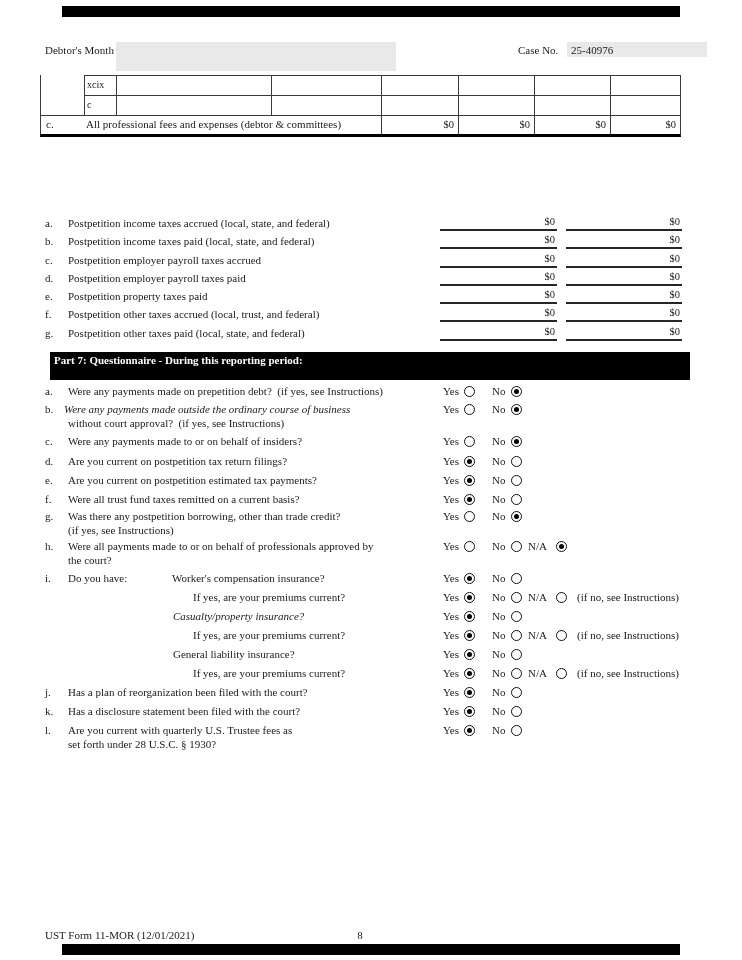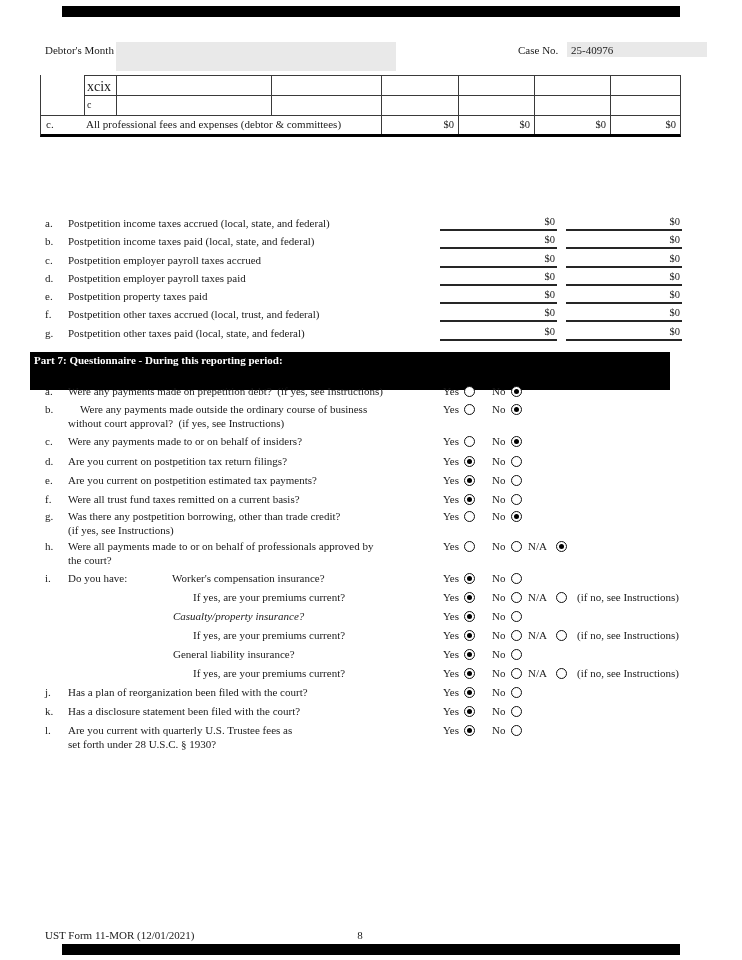--- a/index.html
+++ b/index.html
@@ -45,21 +45,21 @@
     <div class="hl" style="left:0;top:40px;width:639px;"></div>
 
     <div class="vl" style="left:43px;top:0;height:40px;"></div>
     <div class="vl" style="left:75px;top:0;height:40px;"></div>
     <div class="vl" style="left:230px;top:0;height:40px;"></div>
     <div class="vl" style="left:340px;top:0;height:59px;"></div>
     <div class="vl" style="left:417px;top:0;height:59px;"></div>
     <div class="vl" style="left:493px;top:0;height:59px;"></div>
     <div class="vl" style="left:569px;top:0;height:59px;"></div>
 
-    <span class="abs" style="left:46px;top:4px;font-size:14px;">xcix</span>
+    <span class="abs" style="left:46px;top:4px;font-size:10px;">xcix</span>
     <span class="abs" style="left:46px;top:24px;font-size:10px;">c</span>
 
     <span class="abs t11" style="left:5px;top:43px;">c.</span>
     <span class="abs t11" style="left:45px;top:43px;">All professional fees and expenses (debtor &amp; committees)</span>
     <span class="abs t10" style="left:342px;top:44px;width:71px;text-align:right;">$0</span>
     <span class="abs t10" style="left:419px;top:44px;width:70px;text-align:right;">$0</span>
     <span class="abs t10" style="left:495px;top:44px;width:70px;text-align:right;">$0</span>
     <span class="abs t10" style="left:571px;top:44px;width:64px;text-align:right;">$0</span>
   </div>
 
@@ -88,35 +88,35 @@
       <span class="abs t11" style="left: 45px; top: 308px;">f.</span>
       <span class="abs t11" style="left: 68px; top: 308px;">Postpetition other taxes accrued (local, trust, and federal)</span>
       <span class="moneyfield" style="left: 440px; top: 307px; width: 117px;">$0</span>
       <span class="moneyfield" style="left: 566px; top: 307px; width: 116px;">$0</span>
       <span class="abs t11" style="left: 45px; top: 327px;">g.</span>
       <span class="abs t11" style="left: 68px; top: 327px;">Postpetition other taxes paid (local, state, and federal)</span>
       <span class="moneyfield" style="left: 440px; top: 326px; width: 117px;">$0</span>
       <span class="moneyfield" style="left: 566px; top: 326px; width: 116px;">$0</span>
     </div>
 
-  <div class="bar" style="left:30px;top:352px;width:640px;height:38px;">
+  <div class="bar" style="left:50px;top:352px;width:640px;height:28px;">
     <span class="abs whbold" style="left:4px;top:2px;">Part 7: Questionnaire - During this reporting period:</span>
   </div>
 
   <div>
       <span class="abs t11" style="left: 45px; top: 385px;">a.</span>
       <span class="abs t11" style="left: 68px; top: 385px;">Were any payments made on prepetition debt?  (if yes, see Instructions)</span>
       <span class="abs t11" style="left: 443px; top: 385px;">Yes</span>
       <span class="radio" style="top: 386px; left: 464px;"></span>
       <span class="abs t11" style="left: 492px; top: 385px;">No</span>
       <span class="radio" style="top: 386px; left: 511px;">
         <span class="dot"></span>
       </span>
       <span class="abs t11" style="left: 45px; top: 403px;">b.</span>
-      <span class="abs t11" style="left: 80px; top: 403px;">Were any payments made outside the ordinary course of business</span>
+      <span class="abs t11" style="left: 64px; top: 403px; font-style: italic;">Were any payments made outside the ordinary course of business</span>
       <span class="abs t11" style="left: 68px; top: 417px;">without court approval?  (if yes, see Instructions)</span>
       <span class="abs t11" style="left: 443px; top: 403px;">Yes</span>
       <span class="radio" style="top: 404px; left: 464px;"></span>
       <span class="abs t11" style="left: 492px; top: 403px;">No</span>
       <span class="radio" style="top: 404px; left: 511px;">
         <span class="dot"></span>
       </span>
       <span class="abs t11" style="left: 45px; top: 435px;">c.</span>
       <span class="abs t11" style="left: 68px; top: 435px;">Were any payments made to or on behalf of insiders?</span>
       <span class="abs t11" style="left: 443px; top: 435px;">Yes</span>

